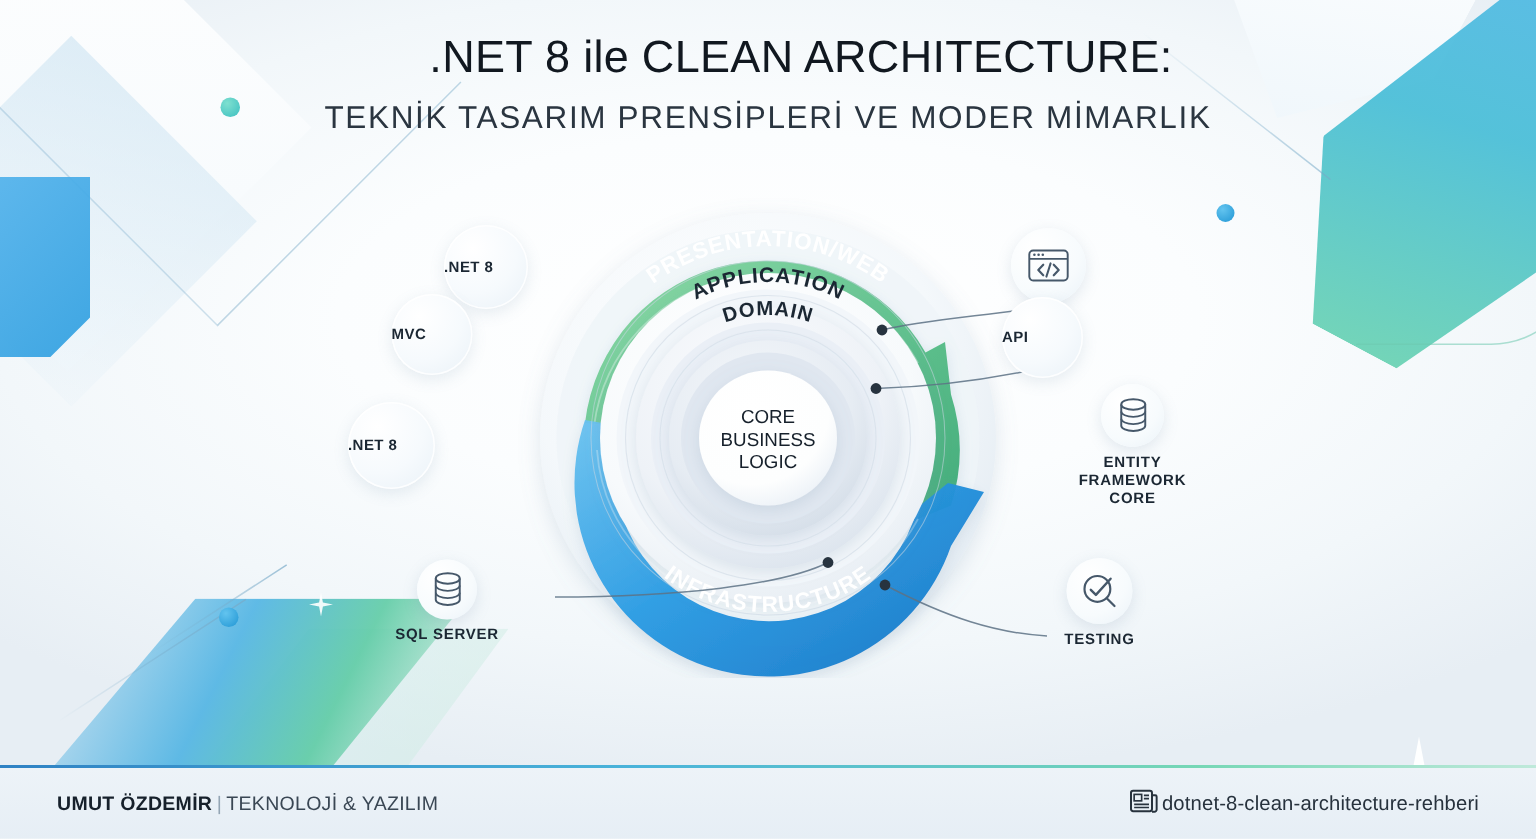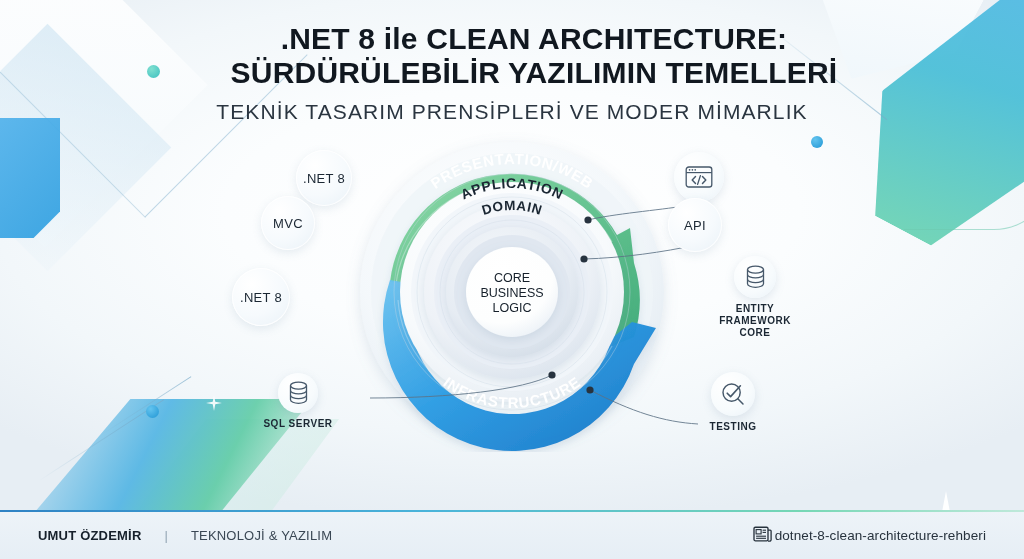--- a/index.html
+++ b/index.html
@@ -73,56 +73,56 @@
     background:#ffffff;
     clip-path:polygon(50% 0,58% 42%,100% 50%,58% 58%,50% 100%,42% 58%,0 50%,42% 42%);
     opacity:.95; }
   .sparkle-sm { left:206px; bottom:148px; width:16px; height:16px;
     background:#ffffff;
     clip-path:polygon(50% 0,58% 42%,100% 50%,58% 58%,50% 100%,42% 58%,0 50%,42% 42%);
     opacity:.9; }
 
   
   .header { position:absolute; left:0; right:0; top:22px; text-align:center; z-index:5; }
-  .title-line { font-weight:bold; color:#111820; letter-spacing:.2px; line-height:1.12;margin-left:44px; }
+  .title-line { font-weight:normal; color:#111820; letter-spacing:.2px; line-height:1.12;margin-left:44px; }
   .title-1 { font-size:30px; }
   .title-2 { font-size:30px; }
   .subtitle { margin-top:11px; font-size:21px; color:#2a3540; letter-spacing:1.1px; }
 
   
   .diagram { position:absolute; left:312px; top:132px; width:400px; height:320px; z-index:4; }
   .diagram svg { display:block; }
 
   
   .node { position:absolute; z-index:6; }
   .bubble {
     border-radius:50%;
     background:radial-gradient(circle at 34% 28%,#ffffff 0%,#f6fafd 55%,#e9f1f7 100%);
     box-shadow:0 3px 10px rgba(110,140,165,.16), 0 0 0 1px rgba(255,255,255,.85) inset;
-    display:flex; align-items:center; justify-content:center;
-    color:#1b2733; font-size:13px; font-weight:normal; letter-spacing:.3px;
+    display:flex; align-items:center; justify-content:flex-start;
+    color:#1b2733; font-size:10px; font-weight:bold; letter-spacing:.3px;
   }
   .icon-circle {
     border-radius:50%;
     background:radial-gradient(circle at 34% 28%,#ffffff 0%,#f7fbfd 60%,#eaf2f8 100%);
     box-shadow:0 3px 10px rgba(110,140,165,.18);
     display:flex; align-items:center; justify-content:center;
   }
   .node-label { text-align:center; font-size:10px; font-weight:bold;
     color:#1b2733; letter-spacing:.5px; line-height:1.18; margin-top:5px; }
 
   
   .footer-rule { position:absolute; left:0; right:0; bottom:47px; height:2px;
     background:linear-gradient(90deg,#2f82c4 0%,#4ab4da 42%,#76d7b5 78%,#bfe9da 100%);
     z-index:7; }
   .footer { position:absolute; left:0; right:0; bottom:0; height:47px;
     display:flex; align-items:center; justify-content:space-between;
     padding:0 38px; z-index:7;
     background:linear-gradient(180deg,#edf3f8 0%,#e6eef5 100%); }
-  .f-left { display:flex; align-items:center; gap:23px; font-size:13px; }
+  .f-left { display:flex; align-items:center; gap:3px; font-size:13px; }
   .f-name { font-weight:bold; color:#16202b; letter-spacing:.2px; }
   .f-sep { color:#93a5b4; }
   .f-tag { color:#3a4754; letter-spacing:.2px; }
   .f-right { display:flex; align-items:center; gap:3px;
     font-size:13.5px; color:#27323d; letter-spacing:.1px; }
 </style>
 </head>
 <body>
 
 <div class="deco tl-shape1"></div>
@@ -138,21 +138,20 @@
 <div class="deco bl-line1"></div>
 <div class="deco bl-line2"></div>
 <div class="deco dot dot-teal-tl"></div>
 <div class="deco dot dot-blue-tr"></div>
 <div class="deco dot dot-blue-bl"></div>
 <div class="deco sparkle"></div>
 <div class="deco sparkle-sm"></div>
 
 <div class="header">
   <div class="title-line title-1">.NET 8 ile CLEAN ARCHITECTURE:</div>
-  <div class="title-line title-2">SÜRDÜRÜLEBİLİR YAZILIMIN TEMELLERİ</div>
   <div class="subtitle">TEKNİK TASARIM PRENSİPLERİ VE MODER MİMARLIK</div>
 </div>
 
 <div class="diagram">
 <svg width="400" height="320" viewBox="0 0 400 320" xmlns="http://www.w3.org/2000/svg">
   <defs>
     <linearGradient id="gGreen" x1="0" y1="0" x2="1" y2="1">
       <stop offset="0%" stop-color="#8ad9a6"></stop>
           <stop offset="55%" stop-color="#5dc18b"></stop>
           <stop offset="100%" stop-color="#3da978"></stop>

